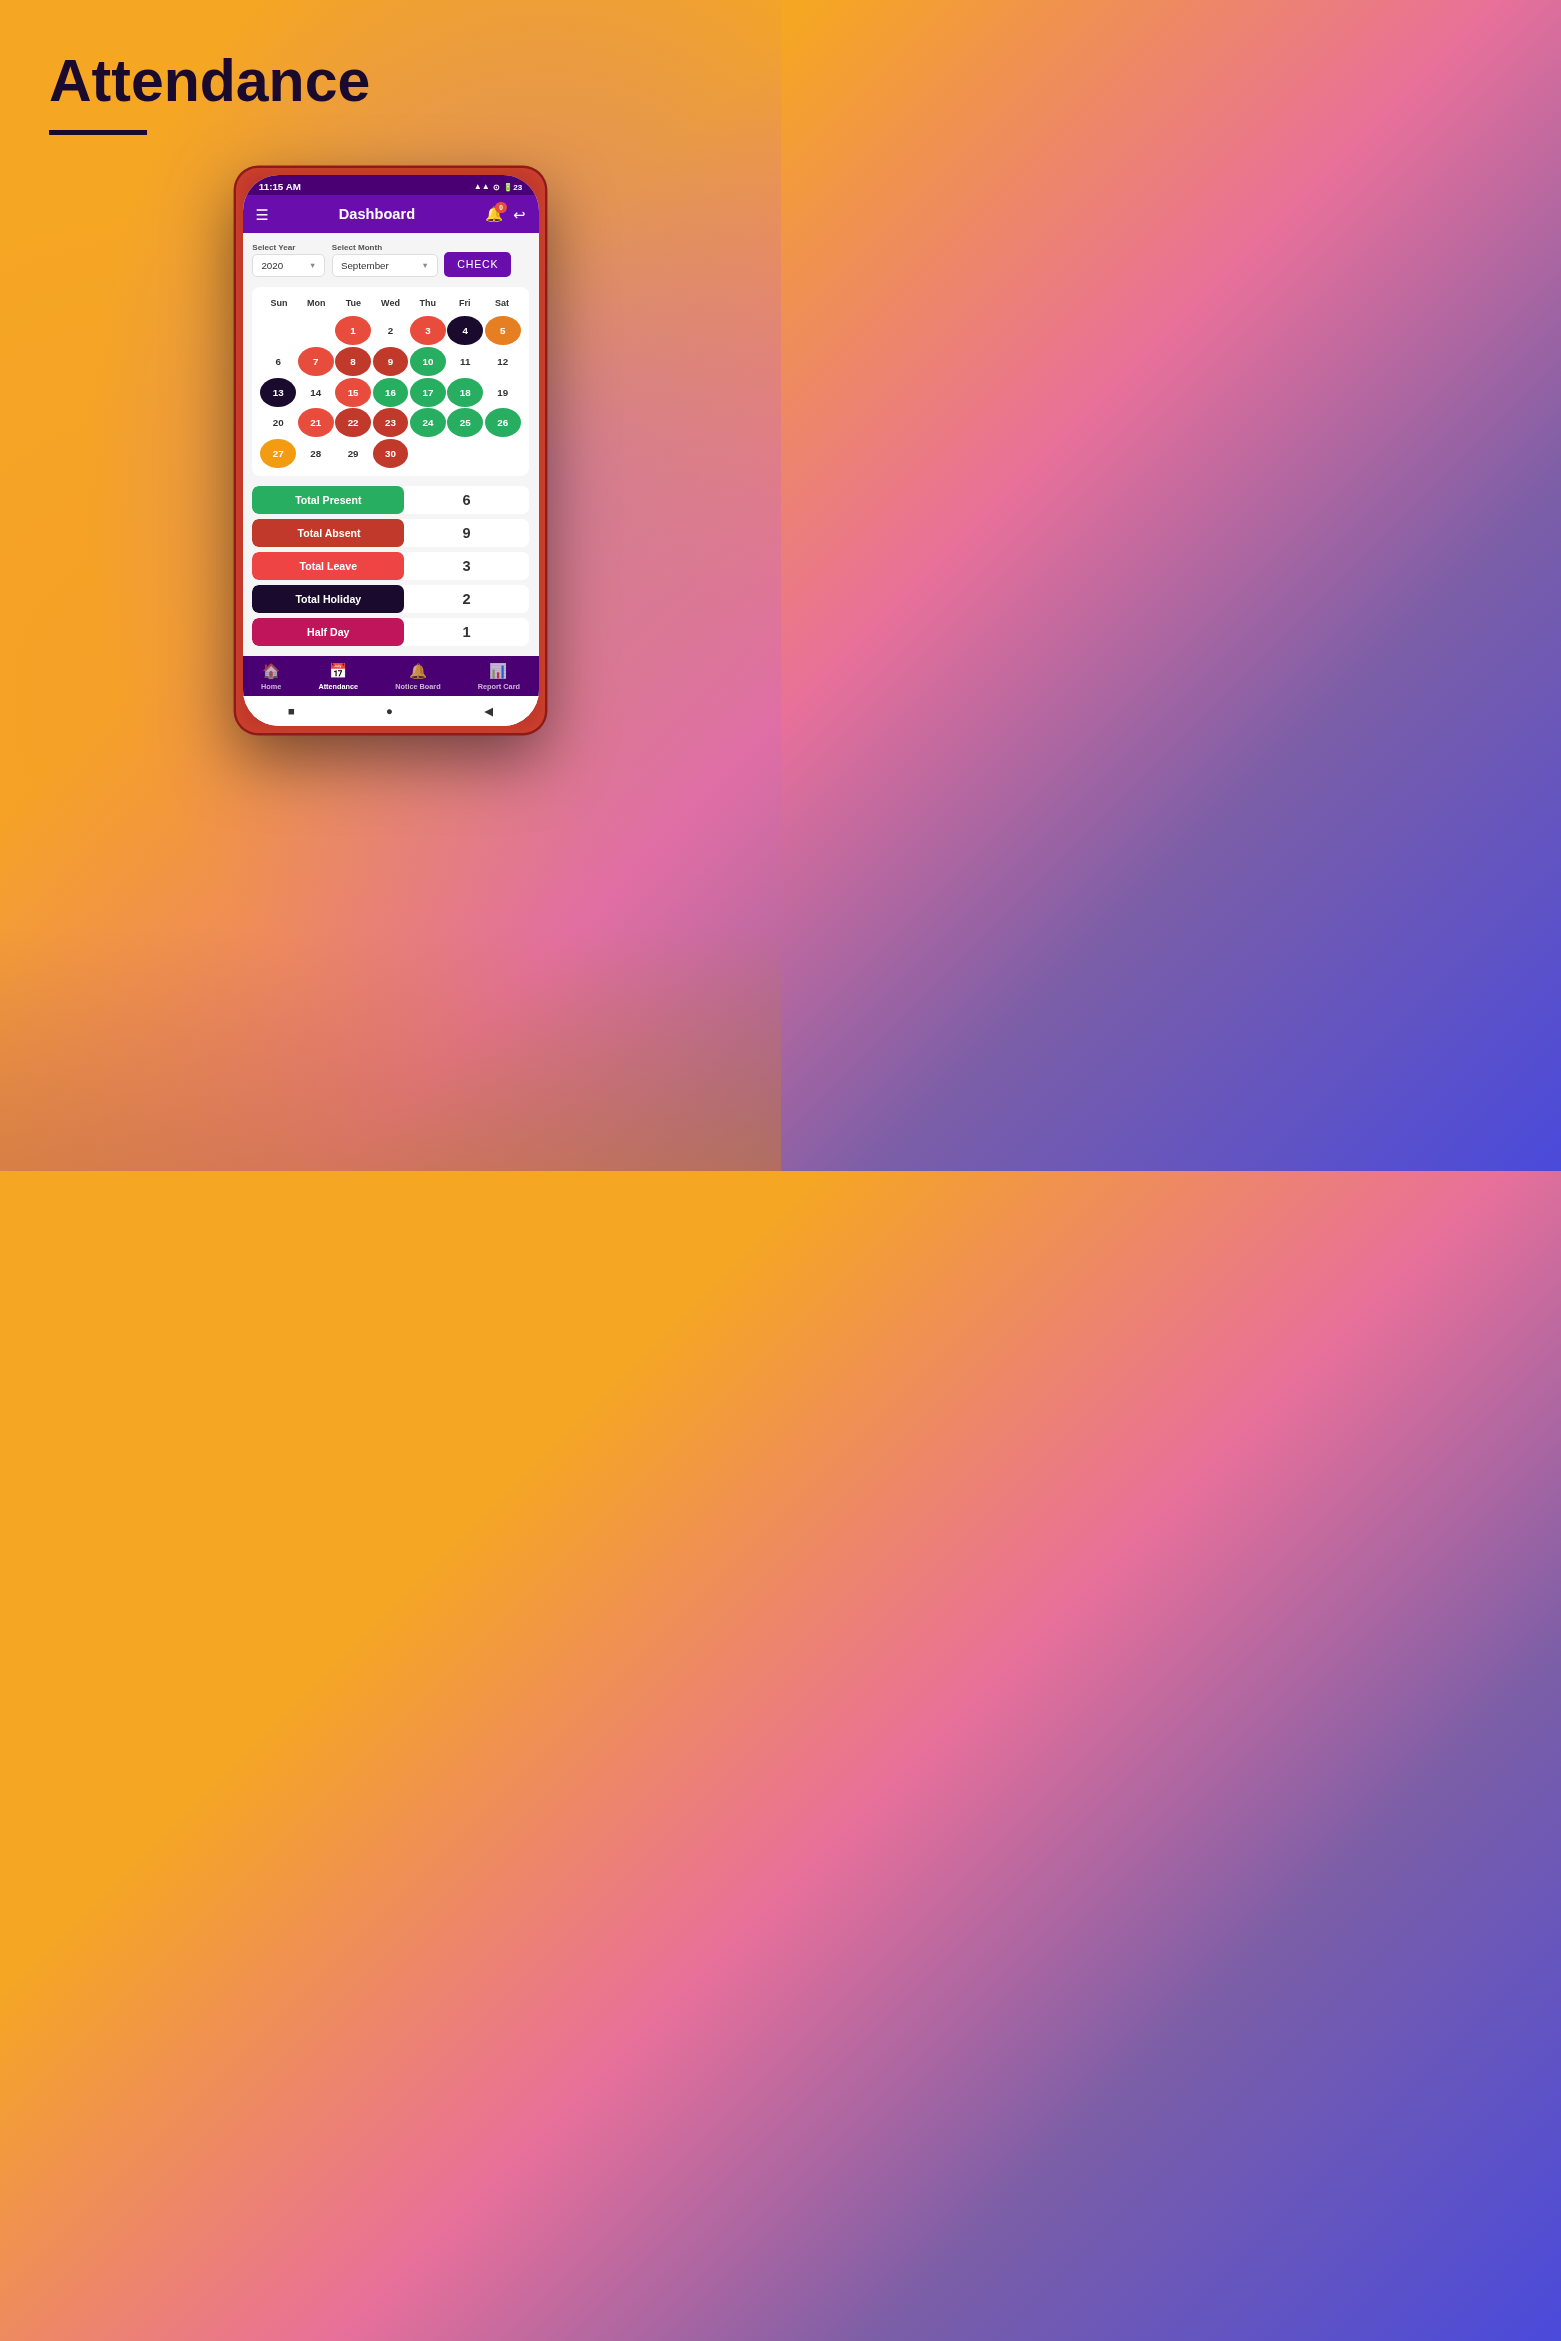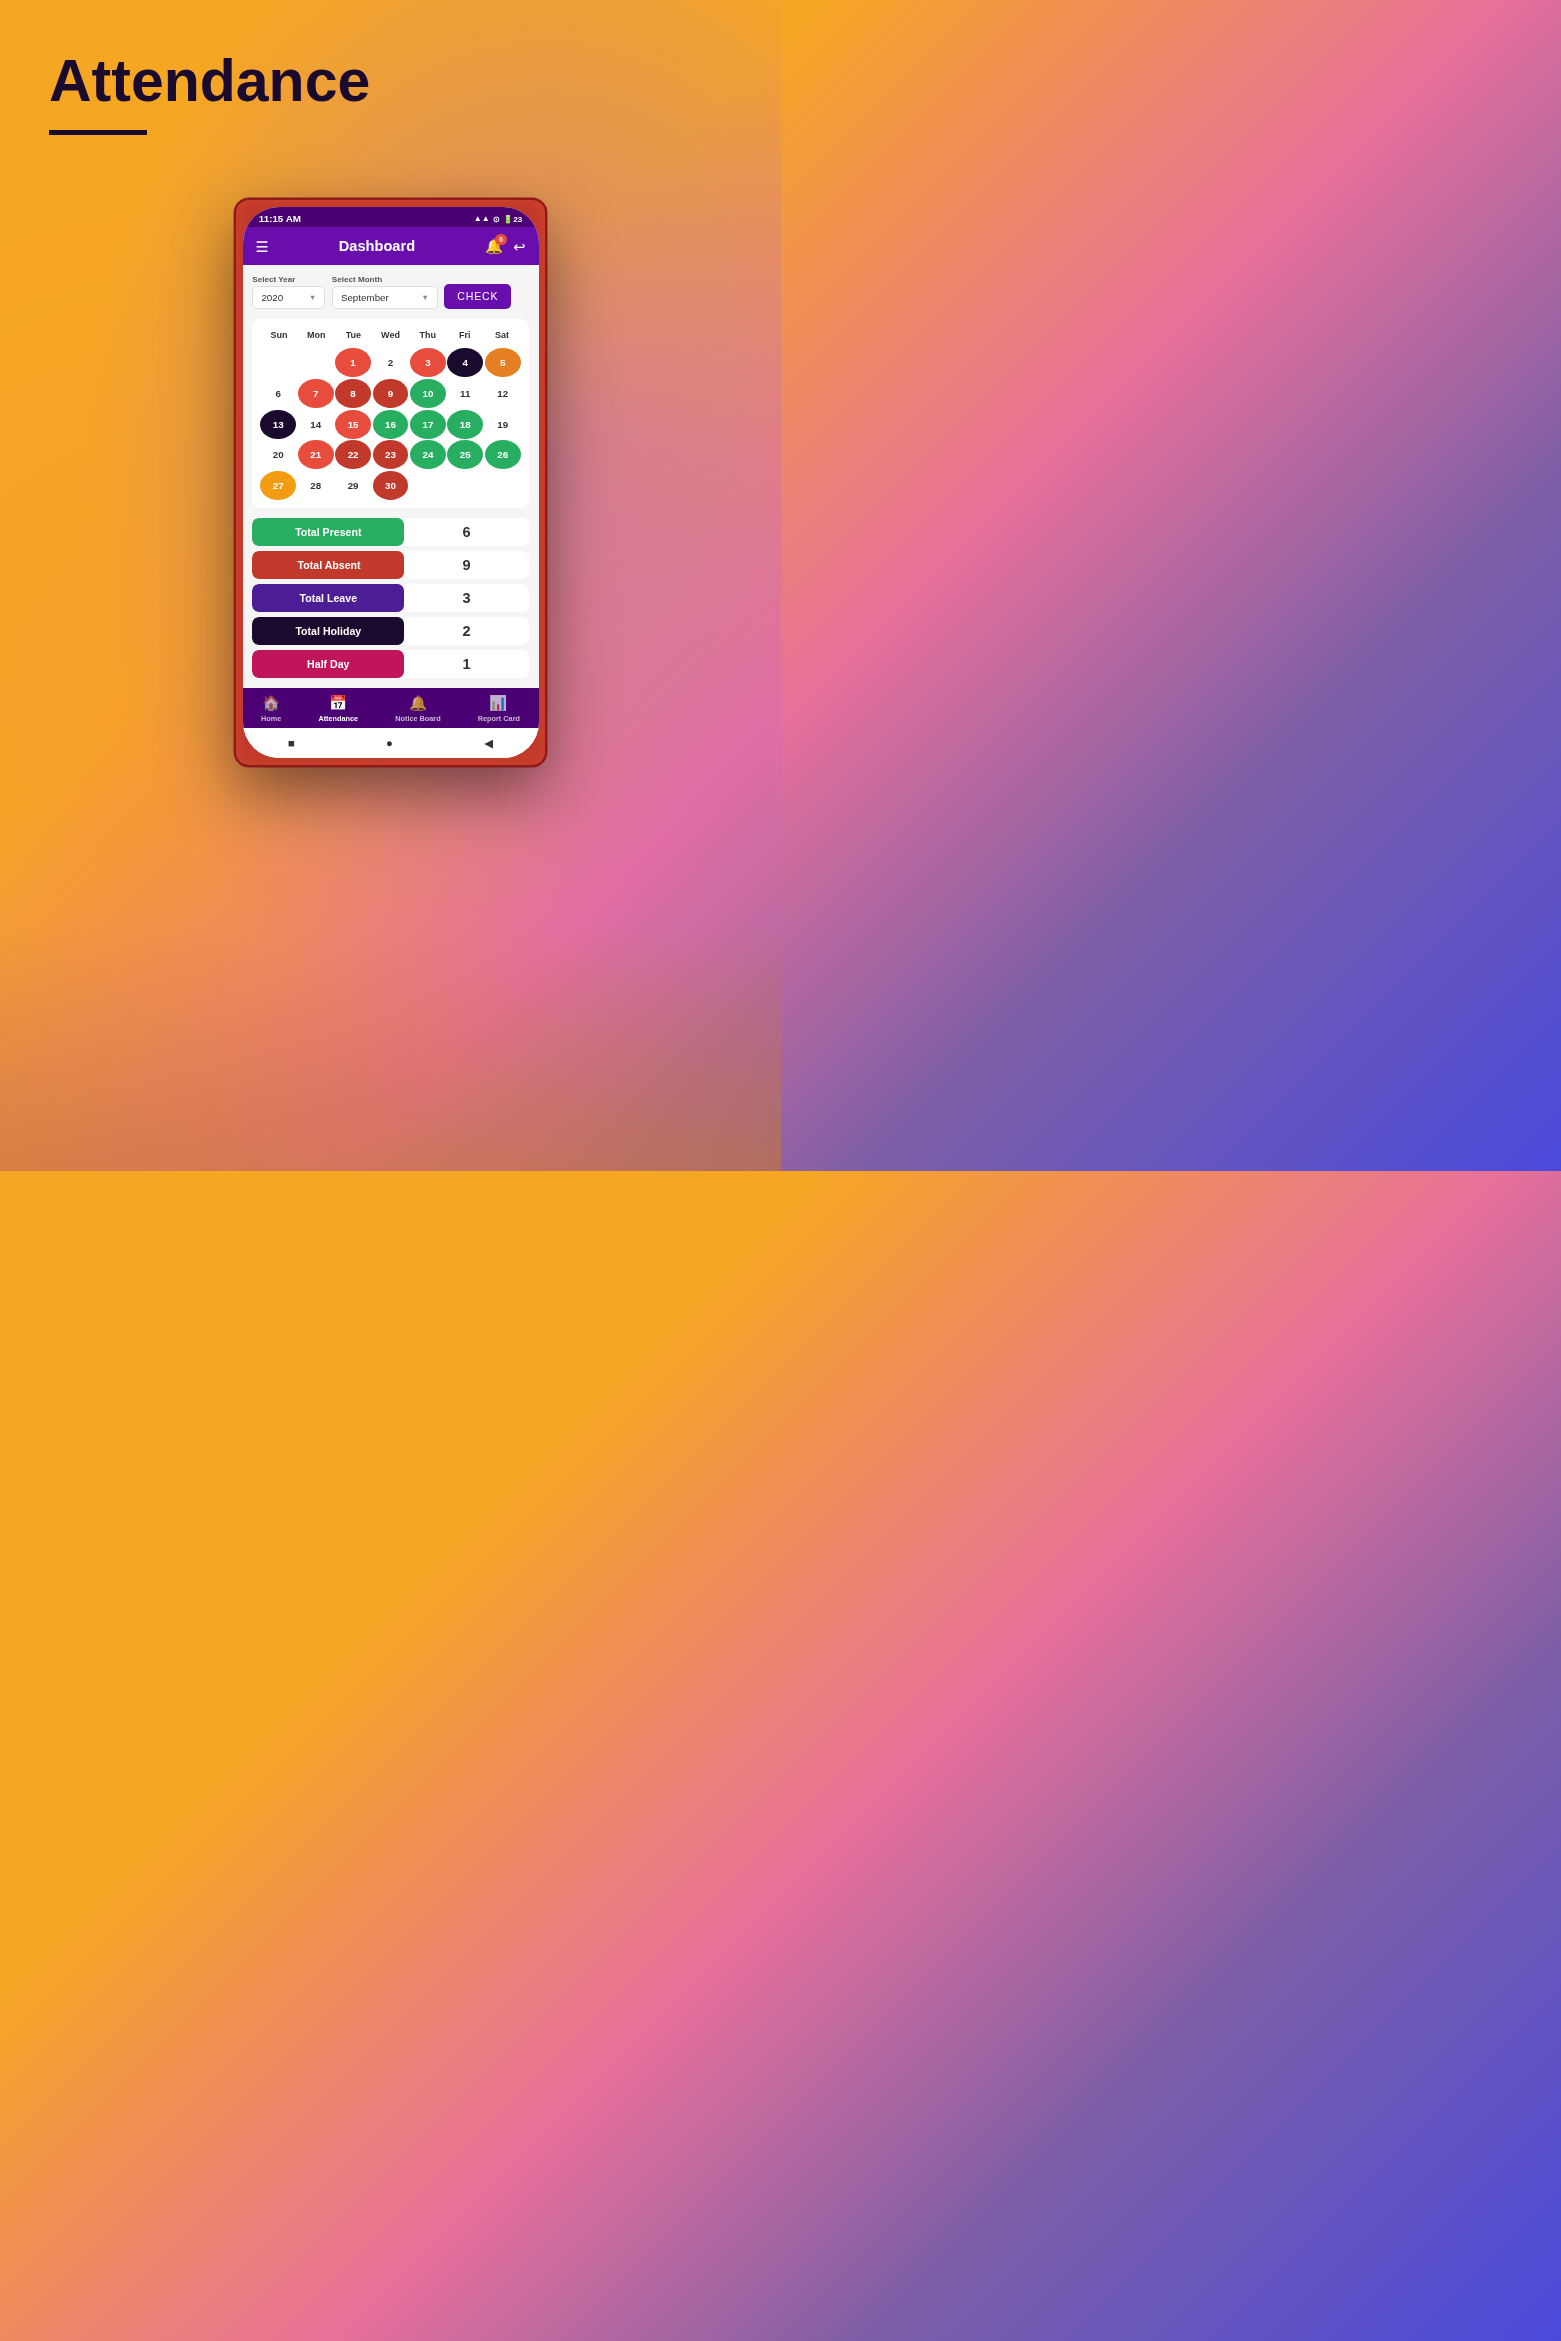--- a/index.html
+++ b/index.html
@@ -56,28 +56,27 @@
       position: relative;
       z-index: 3;
       display: flex;
       justify-content: center;
       margin-top: 16.3px;
     }
 
     .phone-outer {
       width: 309px;
       background: #c0392b;
-      border-radius: 13px;
+      border-radius: 22px;
       padding: 6.5px;
       box-shadow:
         0 0 0 2.4px #8e1a1a,
         0 24.4px 65px rgba(0,0,0,0.5),
         inset 0 0 16.3px rgba(255,100,50,0.3);
       position: relative;
-      margin-top: 32px;
     }
 
     .phone-inner {
       background: #fff;
       border-radius: 36px;
       overflow: hidden;
       position: relative;
     }
 
     
@@ -253,21 +252,21 @@
     .stat-value {
       flex: 1;
       text-align: center;
       font-size: 14.6px;
       font-weight: 700;
       color: #333;
     }
 
     .stat-label.present { background: #27ae60; }
     .stat-label.absent { background: #c0392b; padding-left: 13px; }
-    .stat-label.leave { background: #4c1d95; }
+    .stat-label.leave { background: #ef4444; }
     .stat-label.holiday { background: #1a0a2e; }
     .stat-label.halfday { background: #c0155a; }
 
     
     .bottom-nav {
       background: #4a0072;
       display: flex;
       justify-content: space-around;
       padding: 6.5px 0 4.9px 0;
     }

